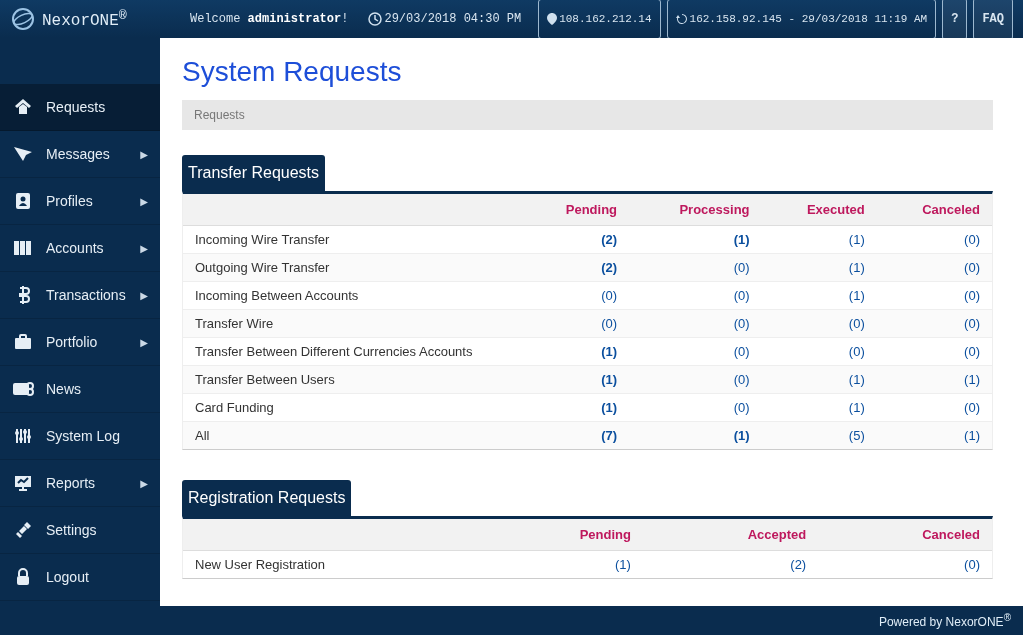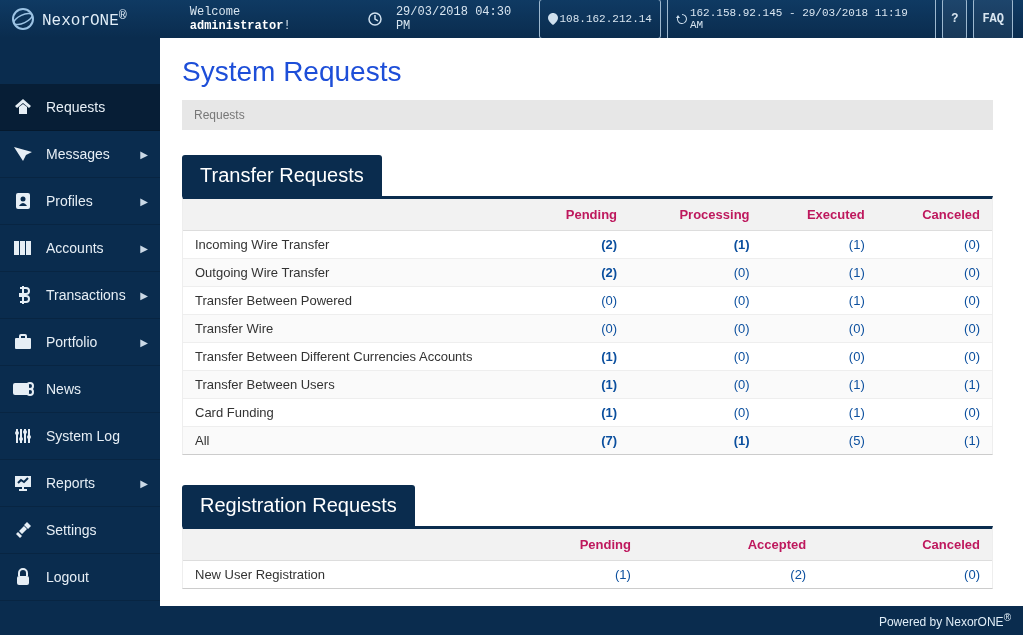--- a/index.html
+++ b/index.html
@@ -23,21 +23,21 @@
   .logo {
     display: flex;
     align-items: center;
     gap: 6px;
     width: 160px;
   }
   .logo svg { flex-shrink: 0; }
   .logo-text { font-size: 16px; color: #e0edf7; }
   .welcome { margin-left: 20px; color: #d8e5f0; }
   .welcome b { font-weight: bold; color: #fff; }
-  .clock { margin-left: 20px; display: flex; align-items: center; gap: 14px; color: #d8e5f0; }
+  .clock { margin-left: 20px; display: flex; align-items: flex-end; gap: 2px; color: #d8e5f0; }
   .spacer { flex: 1; }
   .box {
     border: 1px solid #9db8cf;
     border-radius: 3px;
     padding: 13px 8px;
     display: flex;
     align-items: center;
     gap: 2px;
     color: #d8e5f0;
     font-size: 11px;
@@ -97,22 +97,22 @@
     font-size: 12px;
     padding: 8px 12px;
     margin-bottom: 25px;
   }
 
   .panel { margin-bottom: 30px; }
   .panel-head {
     display: inline-block;
     background: #0a2c4e;
     color: #fff;
-    font-size: 20px;
-    padding: 9px 18px;
+    font-size: 16px;
+    padding: 9px 6px;
     border-radius: 3px 3px 0 0;
   }
   .panel-body {
     border-top: 3px solid #0a2c4e;
     border-bottom: 1px solid #ccc;
     border-left: 1px solid #eee;
     border-right: 1px solid #eee;
   }
   table { width: 100%; border-collapse: collapse; font-size: 13px; }
   thead th {
@@ -328,21 +328,21 @@
                 <td><span class="cnt">(0)</span></td>
               </tr>
               <tr>
                 <td>Outgoing Wire Transfer</td>
                 <td><span class="cnt" style="font-weight: bold;">(2)</span></td>
                 <td><span class="cnt">(0)</span></td>
                 <td><span class="cnt">(1)</span></td>
                 <td><span class="cnt">(0)</span></td>
               </tr>
               <tr>
-                <td>Transfer Between Powered</td>
+                <td>Incoming Between Accounts</td>
                 <td><span class="cnt">(0)</span></td>
                 <td><span class="cnt">(0)</span></td>
                 <td><span class="cnt">(1)</span></td>
                 <td><span class="cnt">(0)</span></td>
               </tr>
               <tr>
                 <td>Transfer Wire</td>
                 <td><span class="cnt">(0)</span></td>
                 <td><span class="cnt">(0)</span></td>
                 <td><span class="cnt">(0)</span></td>

